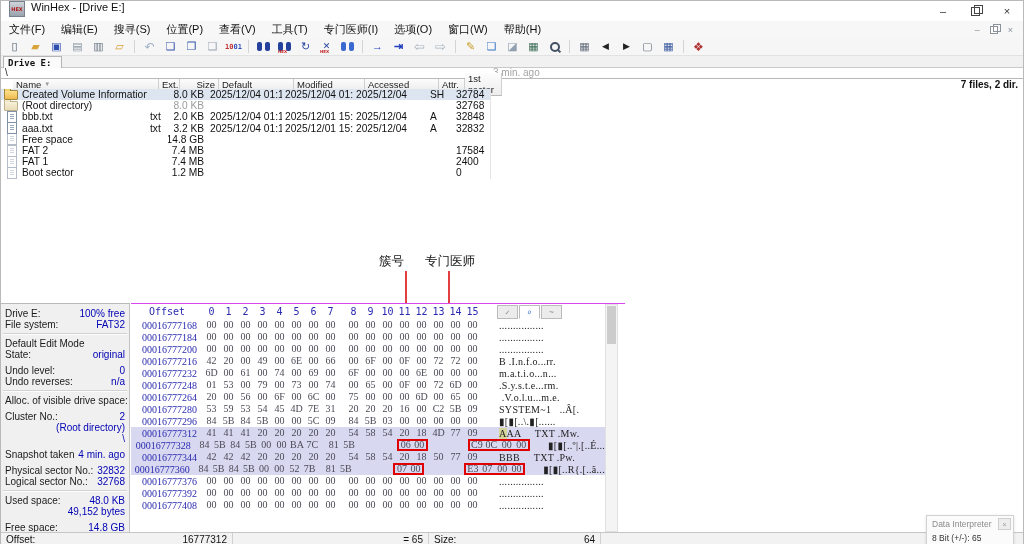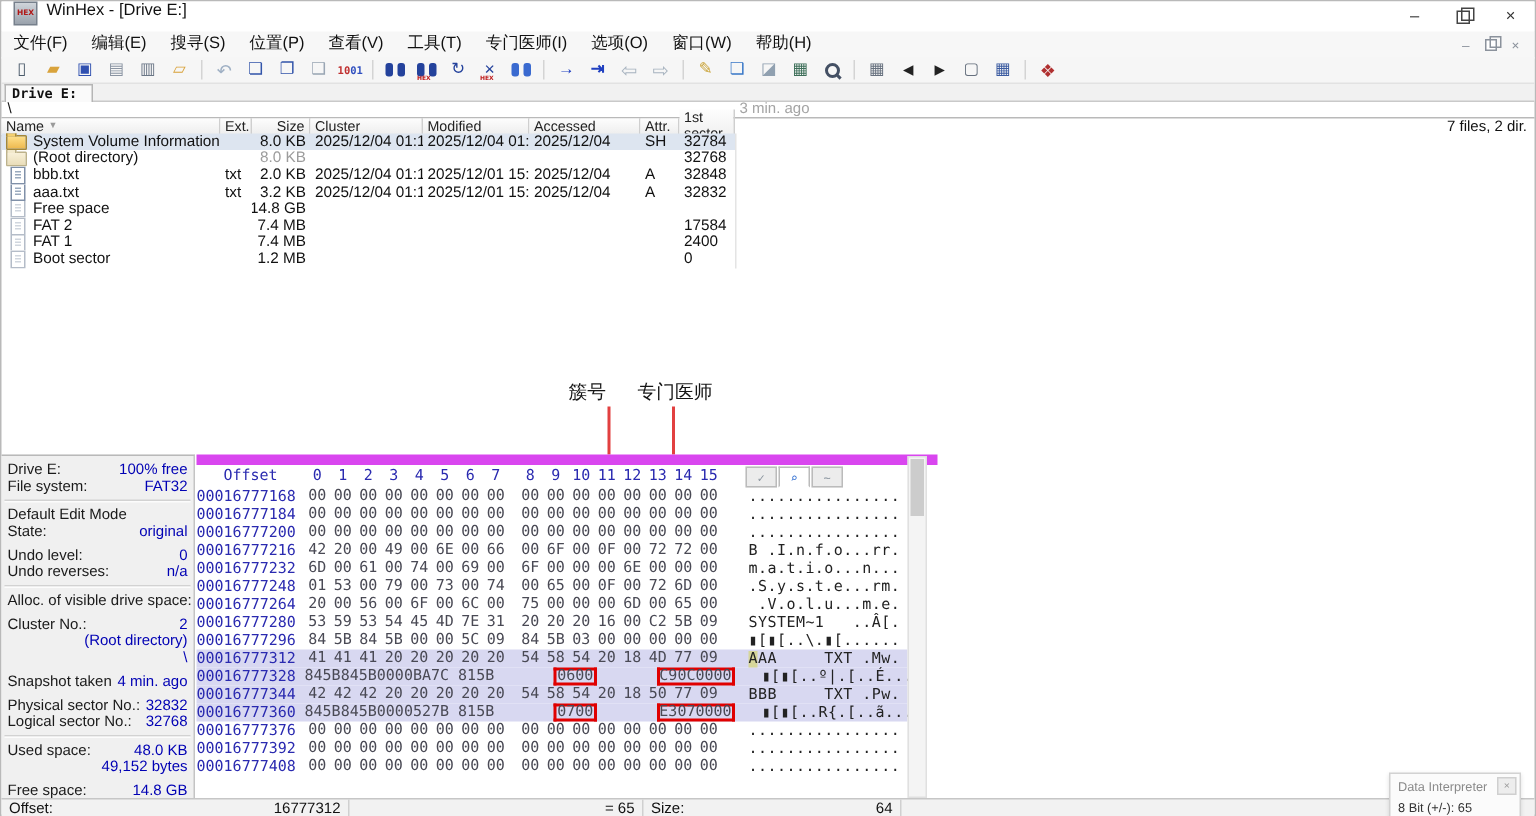--- a/index.html
+++ b/index.html
@@ -14,21 +14,21 @@
            border:1px solid #77808c;display:flex;align-items:center;justify-content:center;
            font:bold 5px "DejaVu Sans",sans-serif;color:#b01818;}
   .wincontrols{margin-left:auto;display:flex;align-items:center;height:100%;}
   .wbtn{width:32px;height:100%;display:flex;align-items:center;justify-content:center;
         color:#333;font-size:11px;}
   .ri{width:7px;height:7px;border:1px solid #444;position:relative;background:#fff;}
   .ri::before{content:"";position:absolute;left:2px;top:-3px;width:7px;height:7px;border:1px solid #444;}
 
   
   .menubar{position:absolute;left:0;top:20px;width:100%;height:17px;background:#f7f7f7;
-           display:flex;font-size:11px;border-bottom:1px solid #ededed;}
+           display:flex;align-items:center;font-size:11px;border-bottom:1px solid #ededed;}
   .mi{padding:0 8px;white-space:nowrap;}
   .mdictl{margin-left:auto;display:flex;gap:10px;padding-right:10px;color:#8b929c;font-size:9px;align-items:center;}
   .ri2{width:6px;height:6px;border:1px solid #8b929c;position:relative;background:#fff;}
   .ri2::before{content:"";position:absolute;left:2px;top:-3px;width:6px;height:6px;border:1px solid #8b929c;}
 
   
   .toolbar{position:absolute;left:0;top:37px;width:100%;height:18px;background:#f6f6f6;
            display:flex;align-items:center;padding-left:3px;border-bottom:1px solid #e2e2e2;box-sizing:border-box;}
   .tbtn{width:21px;height:16px;display:flex;align-items:center;justify-content:center;}
   .tsep{width:1px;height:13px;background:#d4d4d4;margin:0 4px;}
@@ -75,25 +75,25 @@
   .tabrow{position:absolute;left:0;top:55px;width:100%;height:11px;background:#f1f1f1;border-bottom:1px solid #c9c9c9;}
   .drivetab{position:absolute;left:2px;top:0;height:11px;padding:0 10px 0 4px;background:#fafafa;
             border:1px solid #b5b5b5;border-bottom:none;font:bold 9px "DejaVu Sans Mono",monospace;
             display:flex;align-items:center;}
   .pathrow{position:absolute;left:0;top:66px;width:100%;height:11px;font-size:10px;}
   .pathtxt{position:absolute;left:4px;top:0;}
   .agetxt{position:absolute;left:492px;top:0;color:#a4a4a4;}
 
   
   .ftheadrow{position:absolute;left:0;top:77px;width:100%;height:11px;border-top:1px solid #b9b9b9;}
-  .fthead{position:absolute;left:0;top:0;height:11px;display:flex;align-items:center;}
+  .fthead{position:absolute;left:12px;top:0;height:11px;display:flex;align-items:center;}
   .fth{background:linear-gradient(#fdfdfd,#ededed);border-right:1px solid #cfcfcf;border-bottom:1px solid #b9b9b9;
        font-size:9.5px;padding:0 3px;display:flex;align-items:center;box-sizing:border-box;color:#222;}
   .sortmark{font-size:6px;color:#9a9a9a;margin-left:3px;}
-  .countline{position:absolute;right:5px;top:0;font-size:10px;}
+  .countline{position:absolute;right:5px;top:0;font-size:10px;font-weight:bold;}
   .ftbody{position:absolute;left:0;top:88px;width:489px;border-right:1px solid #e4e4e4;}
   .ftr{display:flex;height:11.2px;align-items:center;font-size:10.2px;}
   .ftr.rsel{background:#dde5f0;}
   .ftc{padding:0 3px;box-sizing:border-box;white-space:nowrap;overflow:hidden;display:flex;align-items:center;height:100%;}
   .c0{width:146px}.c1{width:21px}.c2{width:39px;justify-content:flex-end}.c3{width:75px}
   .c4{width:71px}.c5{width:74px}.c6{width:26px}.c7{width:37px}
   .dimtxt{color:#9c9c9c;}
   .fic{flex:none;position:relative;margin-right:4px;}
   .fic-folder{width:12px;height:8px;background:linear-gradient(#ffe08a,#edb94f);border:1px solid #a3873a;border-radius:1px;margin-top:1px;}
   .fic-folder::before{content:"";position:absolute;top:-3px;left:-1px;width:5px;height:2px;background:#f4cf70;border:1px solid #a3873a;border-bottom:none;}
@@ -114,30 +114,30 @@
            border-top:1px solid #b9b9b9;border-right:1px solid #c4c4c4;box-sizing:border-box;
            font-size:10px;padding-top:4px;}
   .sbrow{display:flex;justify-content:space-between;padding:0 4px;height:11px;align-items:center;}
   .sblabel{white-space:nowrap;color:#1a1a1a;}
   .sbvalue{white-space:nowrap;color:#0000b4;margin-left:auto;}
   .sbsep{border-top:1px solid #d2d2d2;border-bottom:1px solid #fcfcfc;margin:3px 2px;}
   .sbgap{height:5px;}
 
   
   .hexpanel{position:absolute;left:130px;top:302px;width:494px;height:229px;background:#fff;
-            border-top:7px solid #d946ef;box-sizing:border-box;font-family:"DejaVu Sans Mono",monospace;}
+            border-top:1px solid #d946ef;box-sizing:border-box;font-family:"DejaVu Sans Mono",monospace;}
   .hexhead{height:15px;display:flex;align-items:center;font-size:10px;color:#2a2ab0;position:relative;}
   .hoff{width:72px;text-align:center;}
   .hcol{width:17px;text-align:center;}
   .hcol.g{margin-left:6px;}
   .asctabs{position:absolute;left:366px;top:1px;display:flex;gap:1px;}
   .atab{width:19px;height:12px;border:1px solid #bbb;background:#ececec;display:flex;align-items:center;
         justify-content:center;font-size:8px;color:#8a949e;}
   .atab.active{background:#fff;border-bottom-color:#fff;color:#2a6ad0;}
-  .hexrow{display:flex;height:12px;align-items:center;width:474px;}
+  .hexrow{display:flex;height:12px;align-items:center;width:474px;font-family:Liberation Serif, serif;}
   .hexrow.sel{background:#d8d8f1;}
   .hroff{width:72px;text-align:right;padding-right:6px;box-sizing:border-box;color:#2a2ab0;font-size:10px;}
   .byte{width:17px;text-align:center;color:#4a4a55;font-size:10px;box-sizing:border-box;height:12px;line-height:12px;}
   .byte.g{margin-left:6px;}
   .byte.rb{border-top:2px solid #e00000;border-bottom:2px solid #e00000;line-height:8px;}
   .byte.rb-l{border-left:2px solid #e00000;margin-left:40px;}
   .byte.rb-r{border-right:2px solid #e00000;}
   .asc{margin-left:18px;white-space:pre;color:#222;font-size:10px;letter-spacing:0.3px;}
   .asc .mark{background:#d6d69a;}
   .hexscroll{position:absolute;left:604px;top:303px;width:13px;height:228px;background:#f4f4f4;
@@ -305,34 +305,34 @@
   <div class="pathrow">
     <span class="pathtxt">\</span>
     <span class="agetxt">3 min. ago</span>
   </div>
 
   <div class="ftheadrow">
     <div class="fthead">
         <div class="fth c0">Name<span class="sortmark">▼</span></div>
         <div class="fth c1">Ext.</div>
         <div class="fth c2">Size</div>
-        <div class="fth c3">Cluster</div>
+        <div class="fth c3">Default</div>
         <div class="fth c4">Modified</div>
         <div class="fth c5">Accessed</div>
         <div class="fth c6">Attr.</div>
         <div class="fth c7">1st sector</div>
       </div>
     <span class="countline">7 files, 2 dir.</span>
   </div>
 
   <div class="ftbody">
       <div class="ftr rsel">
         <div class="ftc c0">
           <span class="fic fic-folder"></span>
-          <span>System Volume Information</span>
+          <span>Created Volume Information</span>
         </div>
         <div class="ftc c1"></div>
         <div class="ftc c2">8.0 KB</div>
         <div class="ftc c3">2025/12/04 01:1...</div>
         <div class="ftc c4">2025/12/04 01:1...</div>
         <div class="ftc c5">2025/12/04</div>
         <div class="ftc c6">SH</div>
         <div class="ftc c7">32784</div>
       </div>
       <div class="ftr">

